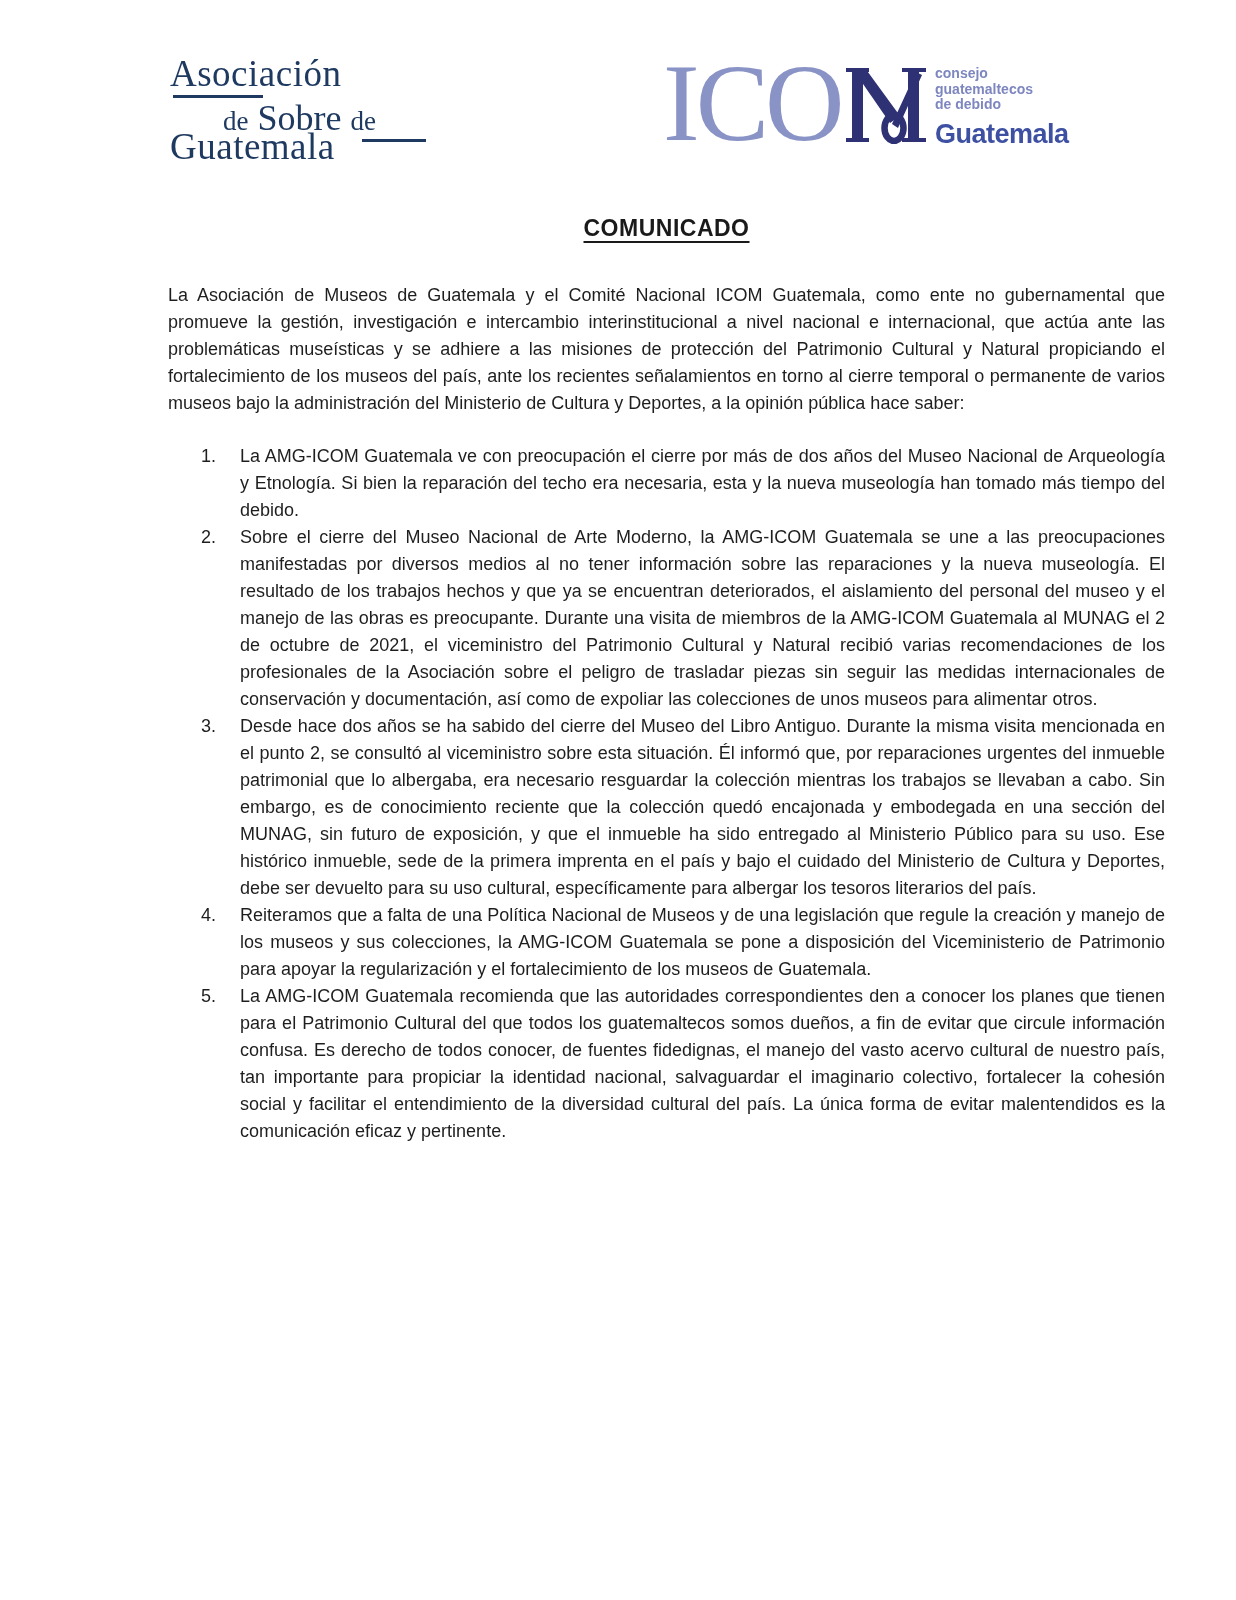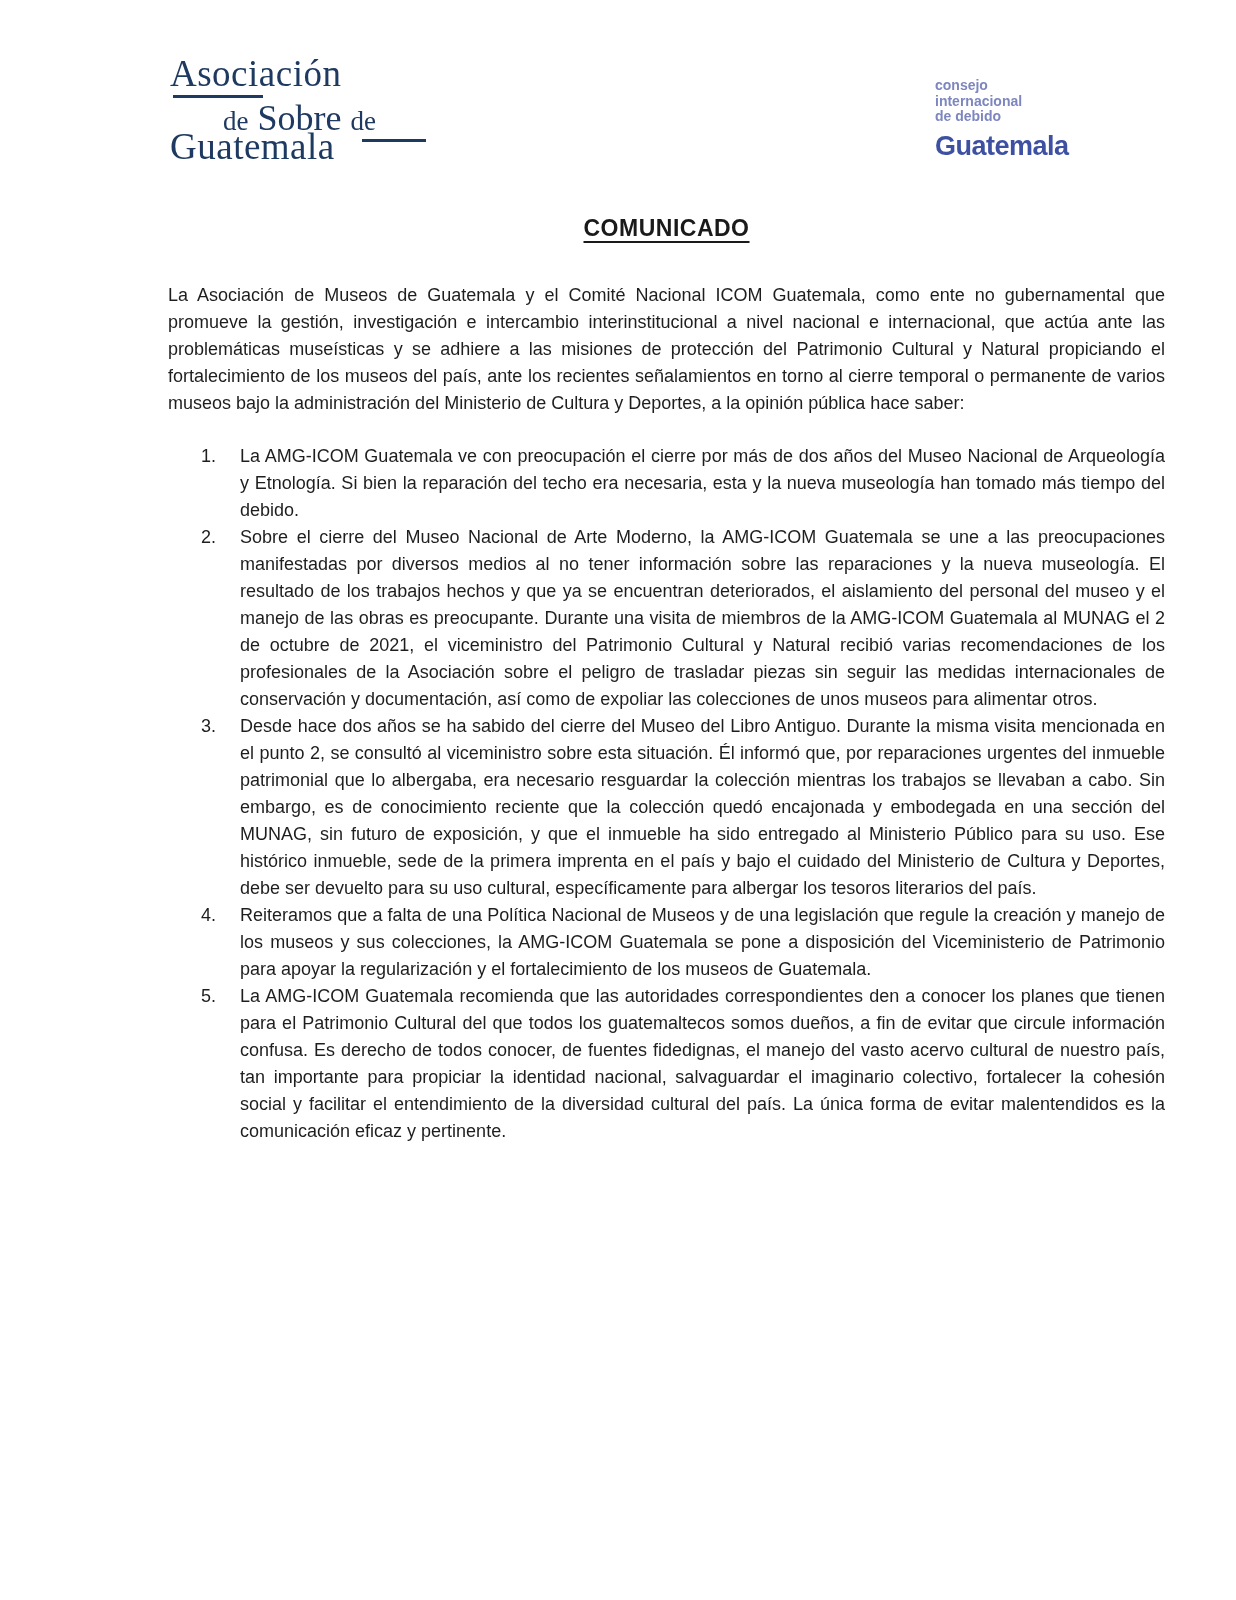--- a/index.html
+++ b/index.html
@@ -27,21 +27,21 @@
   .amg-dash { position:absolute; top:84px; left:192px; width:64px; height:3px; background:#1f3a60; }
 
   .icom-logo { position:absolute; left:663px; top:58px; width:420px; height:110px; }
   .icom-wordmark {
     position:absolute; top:-10px; left:0;
     font-family:"Liberation Serif", serif;
     font-size:110px; line-height:1; letter-spacing:-4px;
     color:#8a93c6; white-space:nowrap;
   }
   .icom-m-svg { display:inline-block; width:84px; height:76px; vertical-align:-4px; margin-left:4px; }
-  .icom-text { position:absolute; left:272px; top:20px; }
+  .icom-text { position:absolute; left:272px; top:8px; }
   .icom-tagline { font-size:14px; line-height:15.5px; font-weight:bold; color:#7d86bf; letter-spacing:0; }
   .icom-country { margin-top:6px; font-size:27px; font-weight:bold; color:#3e50a2; letter-spacing:-0.5px; }
 
   
   main { padding:213px 71px 0 168px; }
   .doc-title {
     margin:0; text-align:center;
     font-size:23px; font-weight:bold; line-height:30px;
     letter-spacing:0.5px; color:#1a1a1a;
   }
@@ -77,24 +77,46 @@
       <div class="amg-underline"></div>
       <div class="amg-line2">
         <span class="amg-sm">de</span> <span>Sobre</span>
         <span class="amg-sm">de</span>
       </div>
       <div class="amg-line3">Guatemala</div>
       <div class="amg-dash"></div>
     </div>
 
     <div class="icom-logo">
+      <div class="icom-wordmark">
+        <span>ICO</span><span class="icom-m-svg">
+          <svg viewBox="0 0 84 78" width="84" height="78" xmlns="http://www.w3.org/2000/svg">
+            <g fill="#2e3173">
+
+              <rect x="8" y="2" width="11" height="74"></rect>
+              <rect x="2" y="2" width="23" height="4"></rect>
+              <rect x="2" y="72" width="23" height="4"></rect>
+
+              <rect x="64" y="2" width="11" height="74"></rect>
+              <rect x="58" y="2" width="24" height="4"></rect>
+              <rect x="58" y="72" width="24" height="4"></rect>
+
+              <polygon points="8,2 21,2 56,50 46,57"></polygon>
+
+              <polygon points="48,58 72,6 78,9 54,62"></polygon>
+            </g>
+
+            <ellipse cx="50" cy="62" rx="9.5" ry="13" fill="none" stroke="#2e3173" stroke-width="6.5"></ellipse>
+          </svg>
+        </span>
+      </div>
       <div class="icom-text">
         <div class="icom-tagline">
           <div>consejo</div>
-          <div>internacional</div>
+          <div>guatemaltecos</div>
           <div>de debido</div>
         </div>
         <div class="icom-country">Guatemala</div>
       </div>
     </div>
 
   </header>
 
   <main>
     <h1 class="doc-title"><span>COMUNICADO</span></h1>

